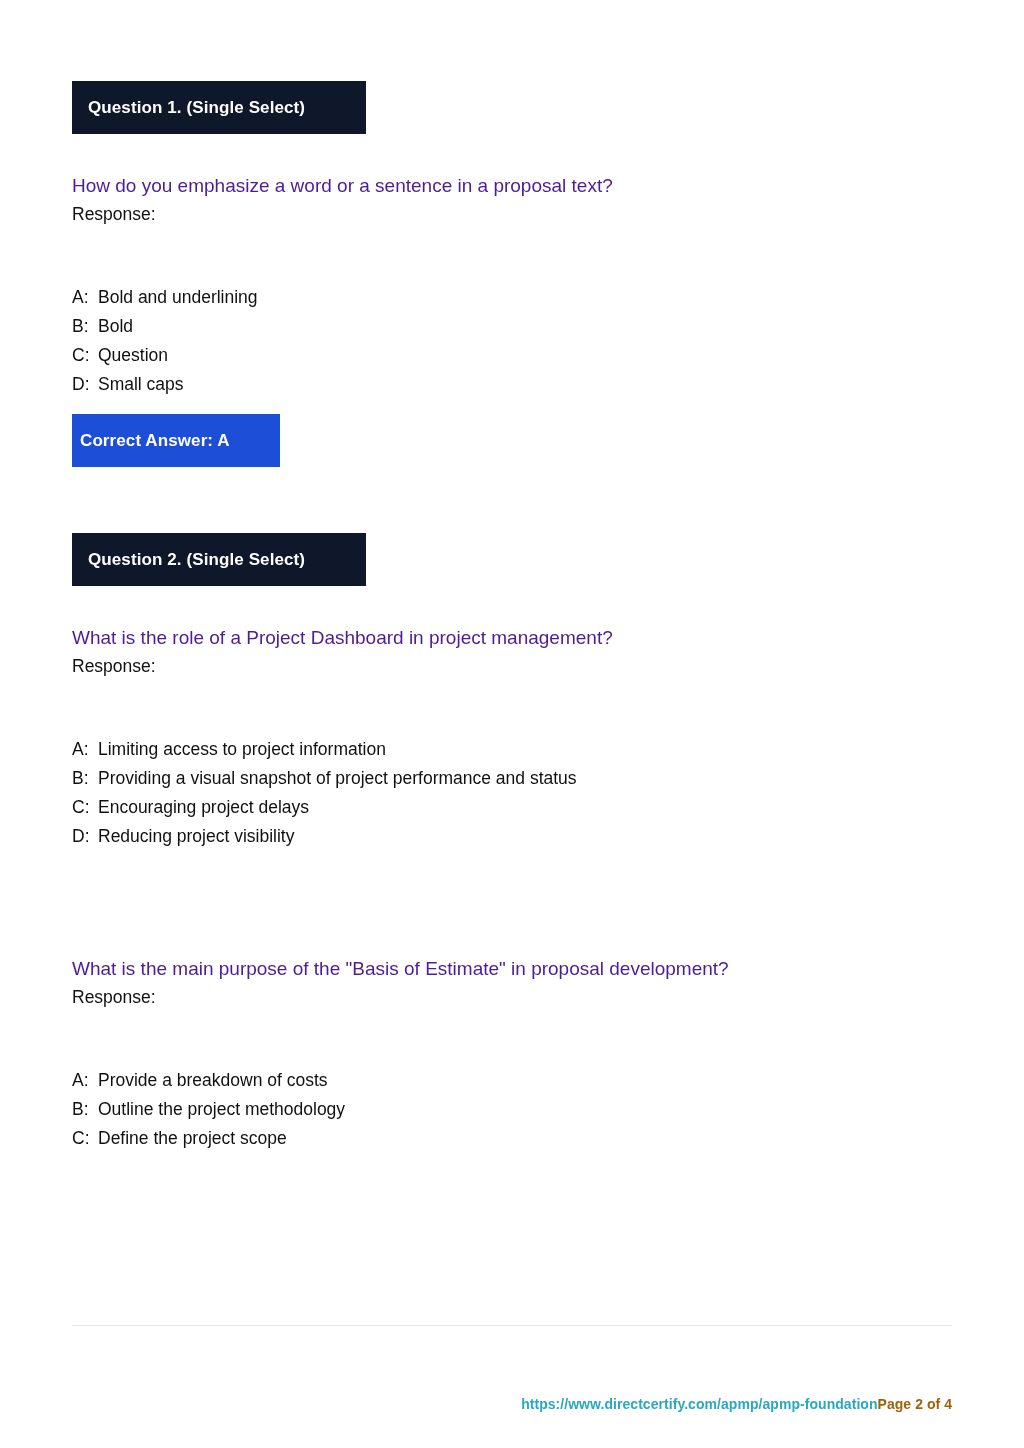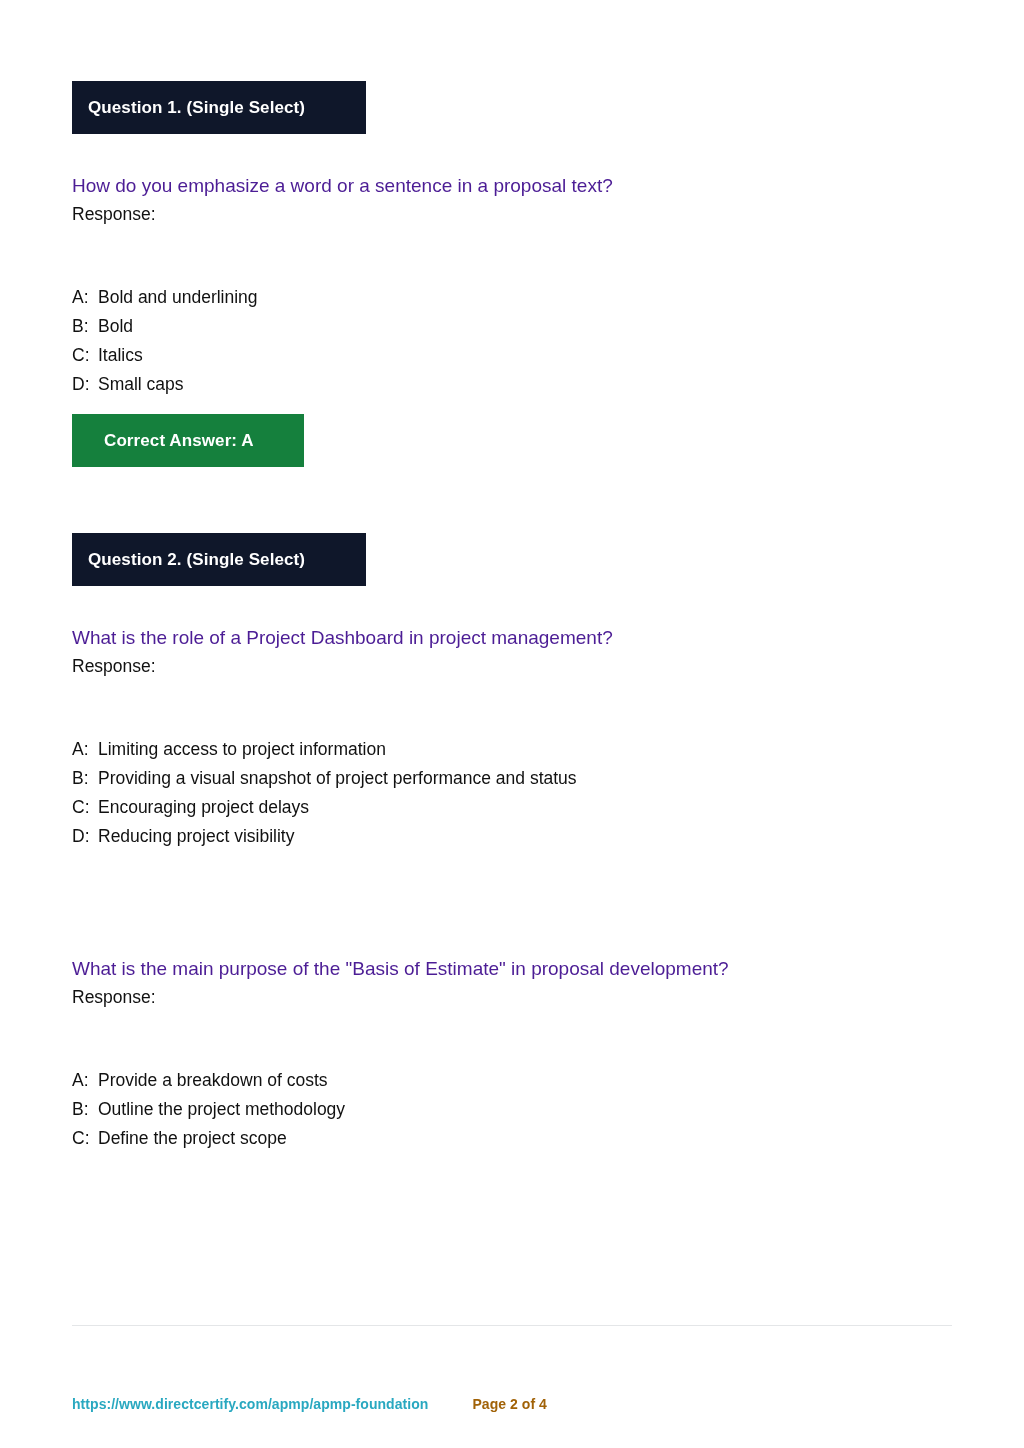--- a/index.html
+++ b/index.html
@@ -69,26 +69,26 @@
   .option-letter {
     width: 26px;
     flex: 0 0 26px;
   }
   .option-text {
     flex: 1 1 auto;
   }
   .answer-badge {
     display: inline-block;
     margin-top: 15px;
-    background: #15803d;
+    background: #1d4ed8;
     color: #ffffff;
     font-size: 17px;
     font-weight: bold;
     line-height: 1;
-    padding: 18px 18px 18px 32px;
+    padding: 18px 18px 18px 8px;
     min-width: 182px;
     letter-spacing: 0.1px;
   }
 
   .gap-after-answer { height: 66px; }
 
   
   .footer-rule {
     position: absolute;
     left: 72px;
@@ -96,23 +96,22 @@
     width: 880px;
     height: 1px;
     background: #e4e6e8;
   }
   .footer {
     position: absolute;
     left: 72px;
     top: 1396px;
     width: 880px;
     display: flex;
-    justify-content: flex-start;
+    justify-content: flex-end;
     align-items: baseline;
-    gap: 44px;
   }
   .footer-link {
     font-size: 14px;
     font-weight: bold;
     color: #29a8c0;
     text-decoration: none;
     letter-spacing: 0.05px;
   }
   .footer-page {
     font-size: 14px;
@@ -136,21 +135,21 @@
         <div class="option-row">
           <span class="option-letter">A:</span>
           <span class="option-text">Bold and underlining</span>
         </div>
         <div class="option-row">
           <span class="option-letter">B:</span>
           <span class="option-text">Bold</span>
         </div>
         <div class="option-row">
           <span class="option-letter">C:</span>
-          <span class="option-text">Italics</span>
+          <span class="option-text">Question</span>
         </div>
         <div class="option-row">
           <span class="option-letter">D:</span>
           <span class="option-text">Small caps</span>
         </div>
       </div>
       <div class="answer-badge">Correct Answer: A</div>
     </div>
 
     <div class="gap-after-answer"></div>

